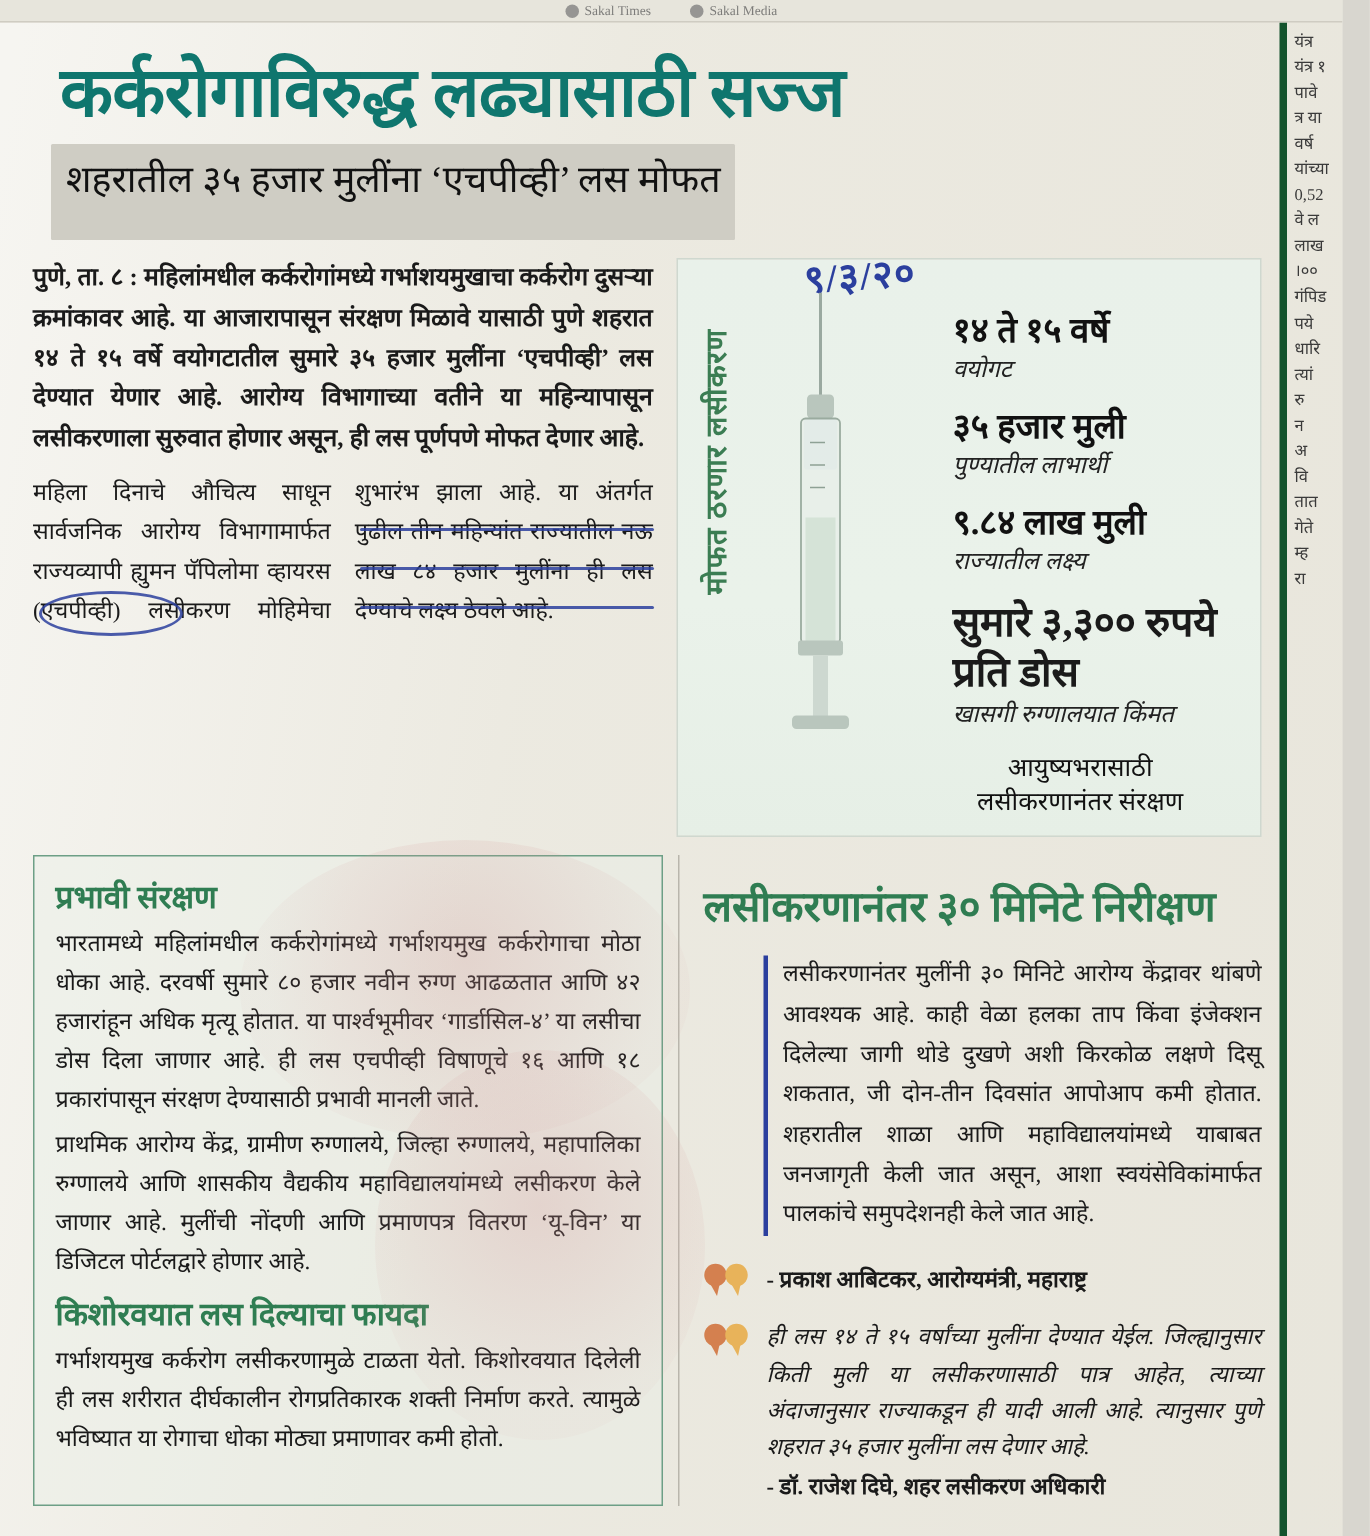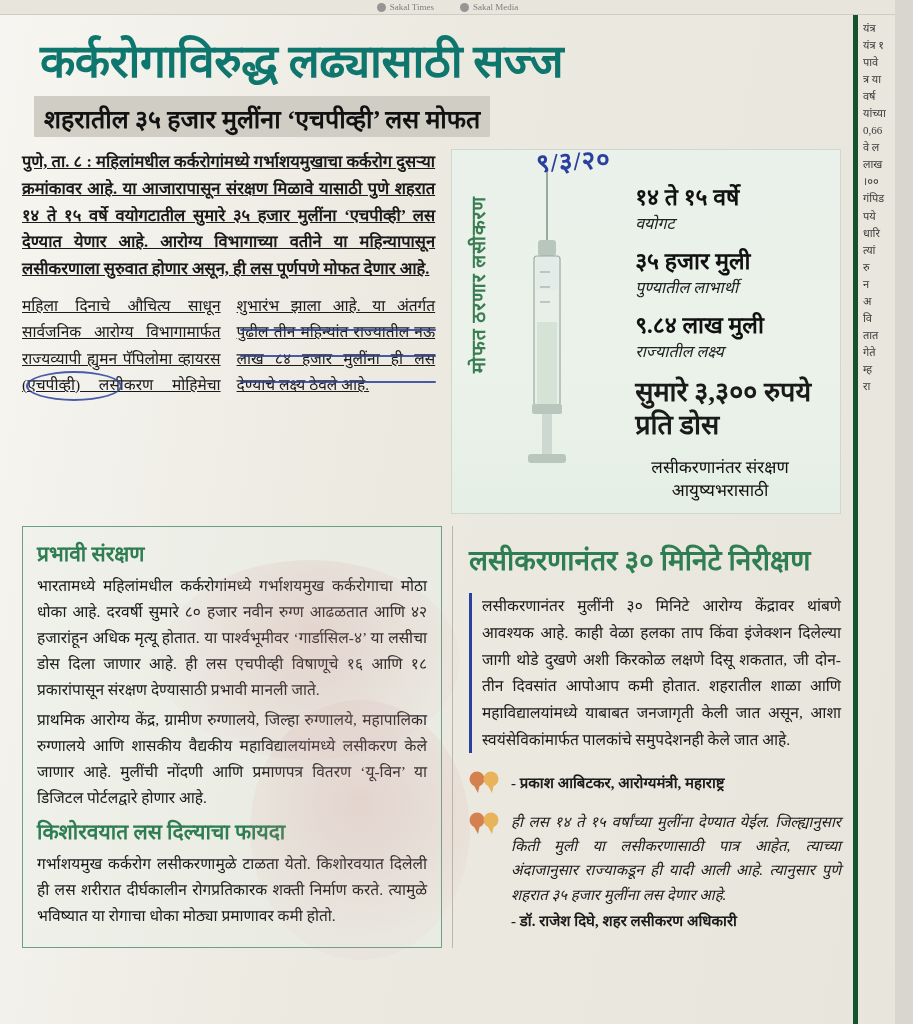--- a/index.html
+++ b/index.html
@@ -87,33 +87,33 @@
     letter-spacing: -0.5px;
     font-weight: 700;
     color: #0f766e;
     text-align: left;
   }
   .subhead-band {
     margin: 10px 0 0 12px;
     background: #cfcdc4;
     color: #111;
     font-size: 25px;
-    font-weight: 700;
-    padding: 5px 10px 2px 10px;
+    font-weight: 400;
+    padding: 5px 10px 25px 10px;
     display: inline-block;
     border-radius: 1px;
   }
 
   .body-cols {
     position: relative;
     margin-top: 12px;
     display: flex;
     gap: 16px;
   }
-  .left-col { width: 420px; text-decoration: underline; }
+  .left-col { width: 420px; }
 
   p.lede {
     font-size: 16.5px;
     line-height: 1.62;
     margin: 0 0 10px 0;
     text-align: justify;
     font-weight: 600;
   }
 
   p.sub2 {
@@ -251,20 +251,21 @@
     color: #2f7d52;
     margin: 14px 0 8px 0;
   }
   .right-body {
     font-size: 15.5px;
     line-height: 1.72;
     text-align: justify;
     border-left: 3px solid #2b3f9e;
     padding-left: 10px;
     margin-bottom: 16px;
+    margin-left: 40px;
   }
 
   .quote {
     display: flex;
     gap: 8px;
     margin-top: 14px;
   }
   .qmark {
     flex: none;
     width: 34px;
@@ -308,21 +309,21 @@
     </span>
   </div>
 
   <div class="right-sliver">
     <div>यंत्र</div>
     <div>यंत्र १</div>
     <div>पावे</div>
     <div>त्र या</div>
     <div>वर्ष</div>
     <div>यांच्या</div>
-    <div>0,66</div>
+    <div>0,52</div>
     <div>वे ल</div>
     <div>लाख</div>
     <div>।००</div>
     <div>गंपिड</div>
     <div>पये</div>
     <div>धारि</div>
     <div>त्यां</div>
     <div>रु</div>
     <div>न</div>
     <div>अ</div>
@@ -380,24 +381,25 @@
           <div class="stat">
             <span class="big">३५ हजार मुली</span>
             <span class="small">पुण्यातील लाभार्थी</span>
           </div>
           <div class="stat">
             <span class="big">९.८४ लाख मुली</span>
             <span class="small">राज्यातील लक्ष्य</span>
           </div>
           <div class="stat">
             <span class="bigger">सुमारे ३,३०० रुपये प्रति डोस</span>
+            <span class="small">खासगी रुग्णालयात किंमत</span>
           </div>
           <div class="panel-foot">
+            <div>आयुष्यभरासाठी</div>
             <div>लसीकरणानंतर संरक्षण</div>
-            <div>आयुष्यभरासाठी</div>
           </div>
         </div>
       </div>
 
     </div>
 
     <div class="lower">
 
       <div class="box-green">
         <div class="sec-title first">प्रभावी संरक्षण</div>

